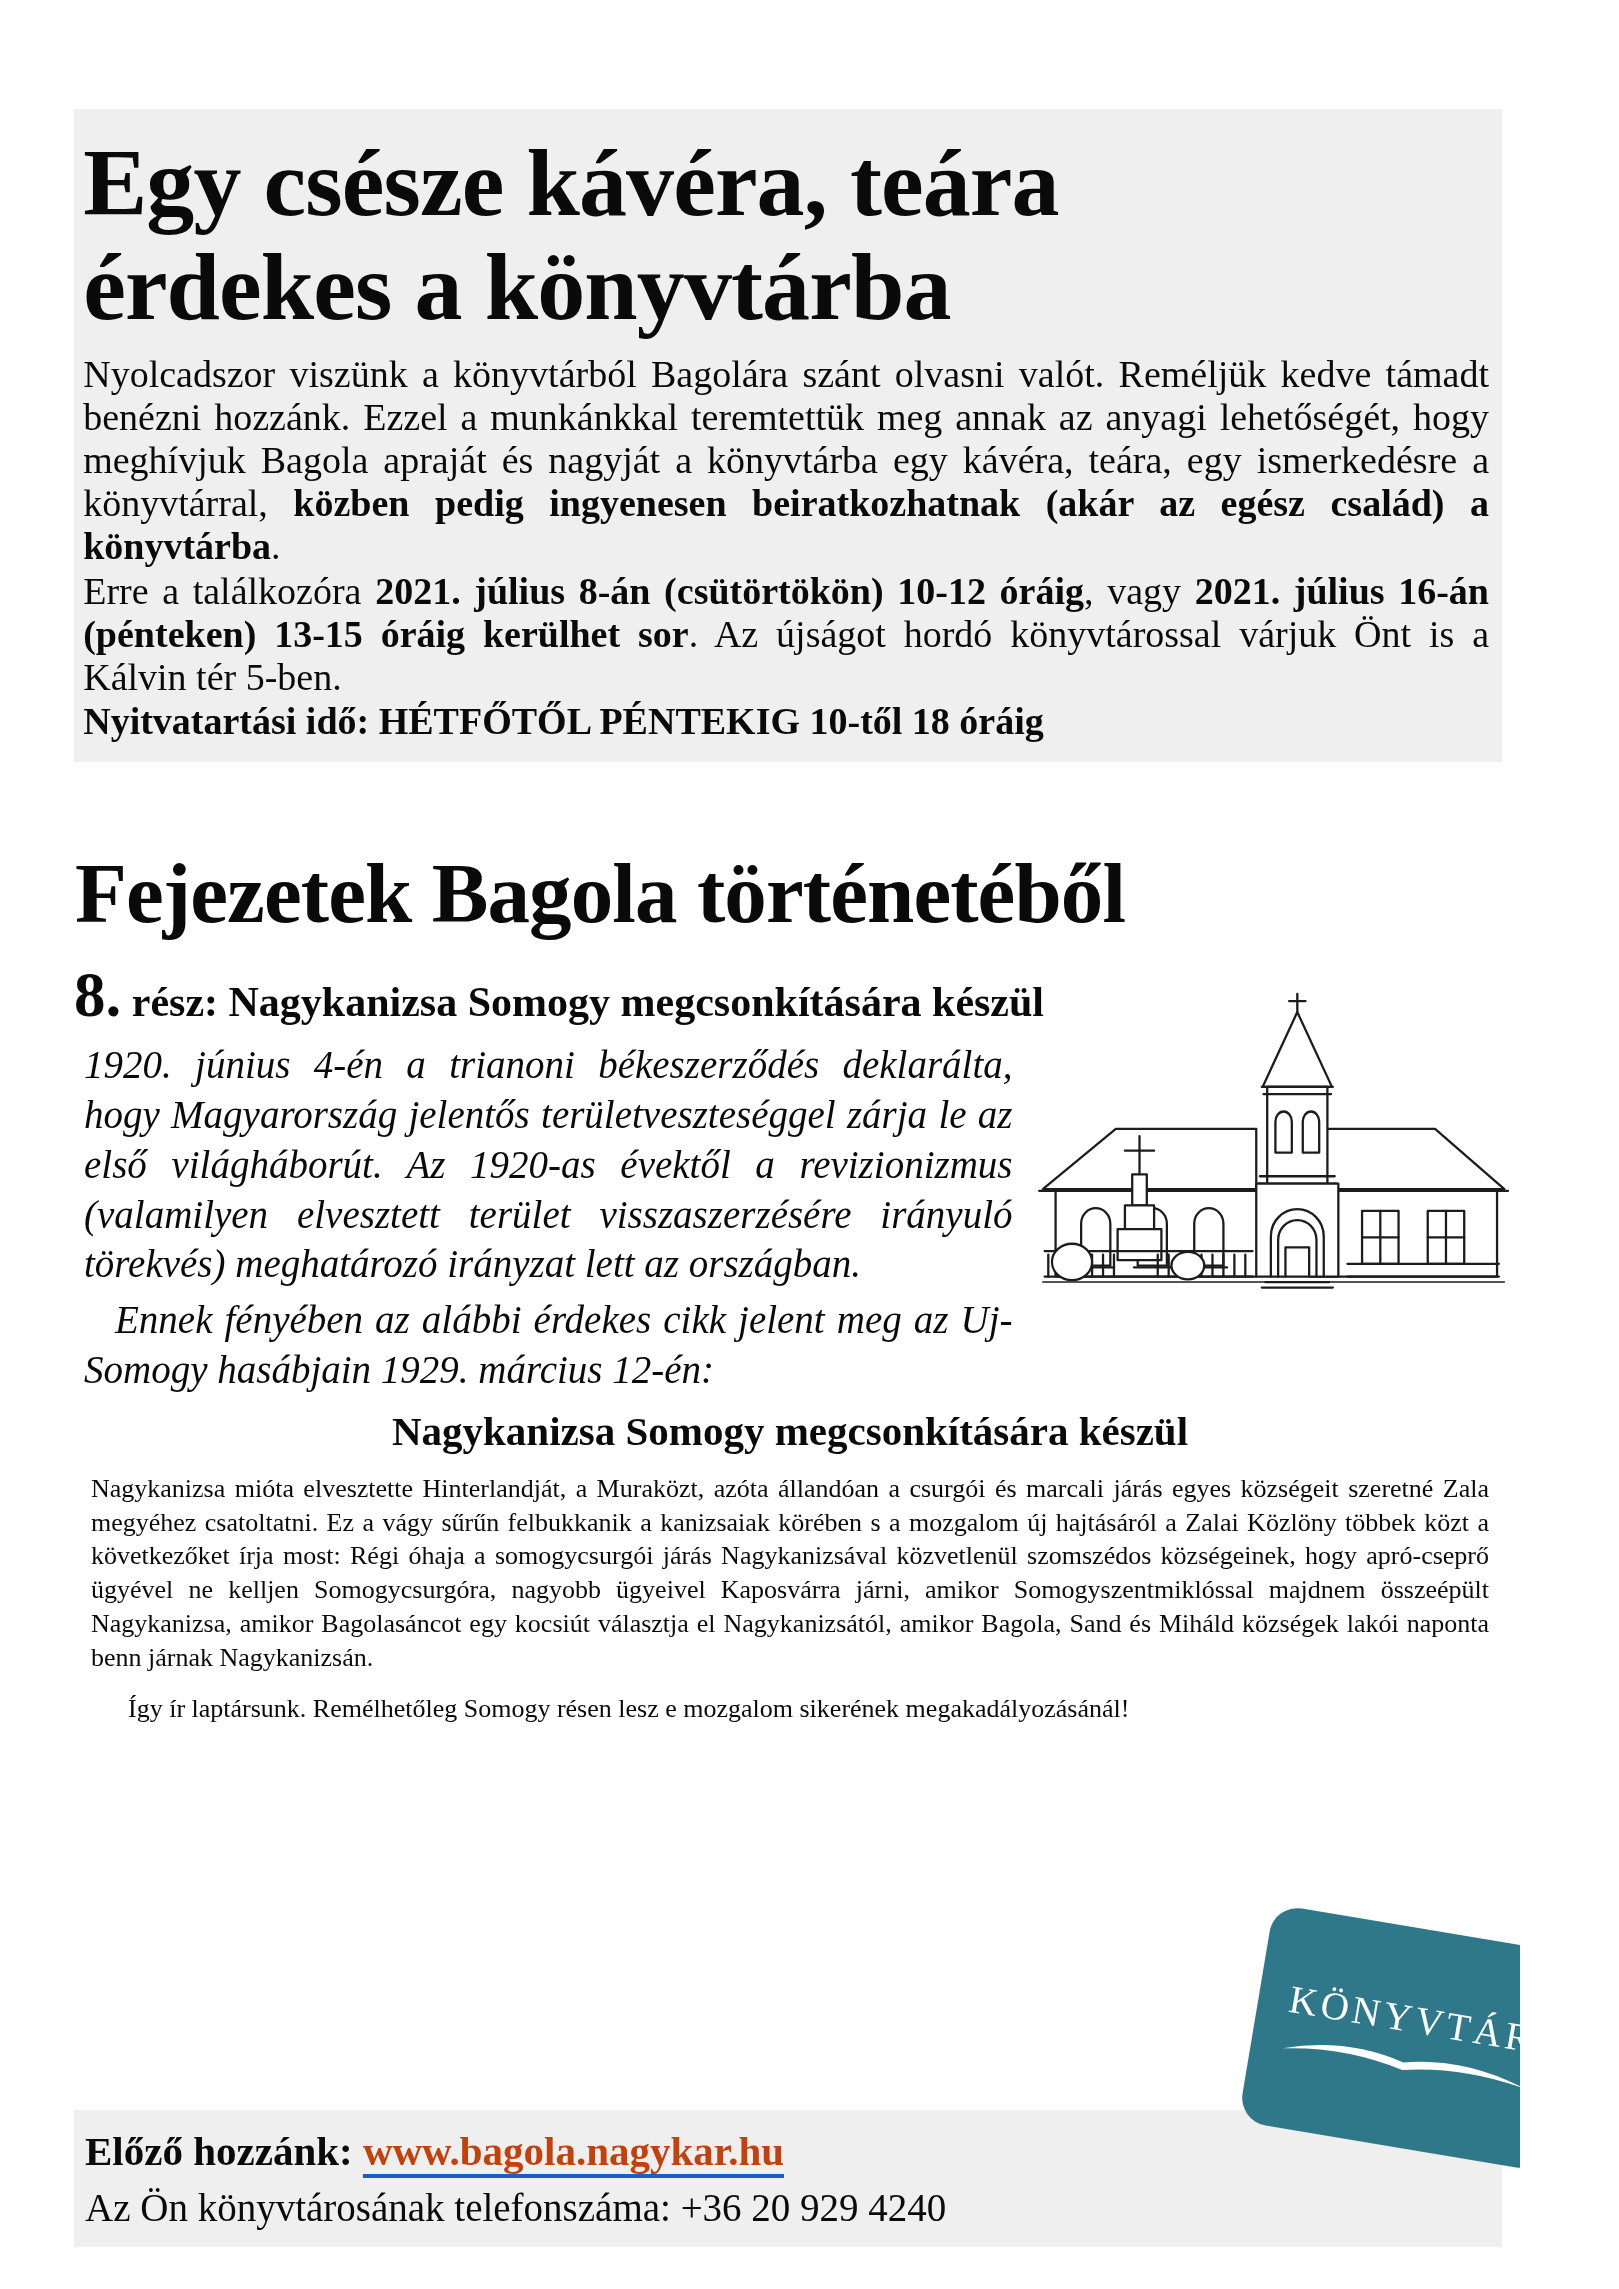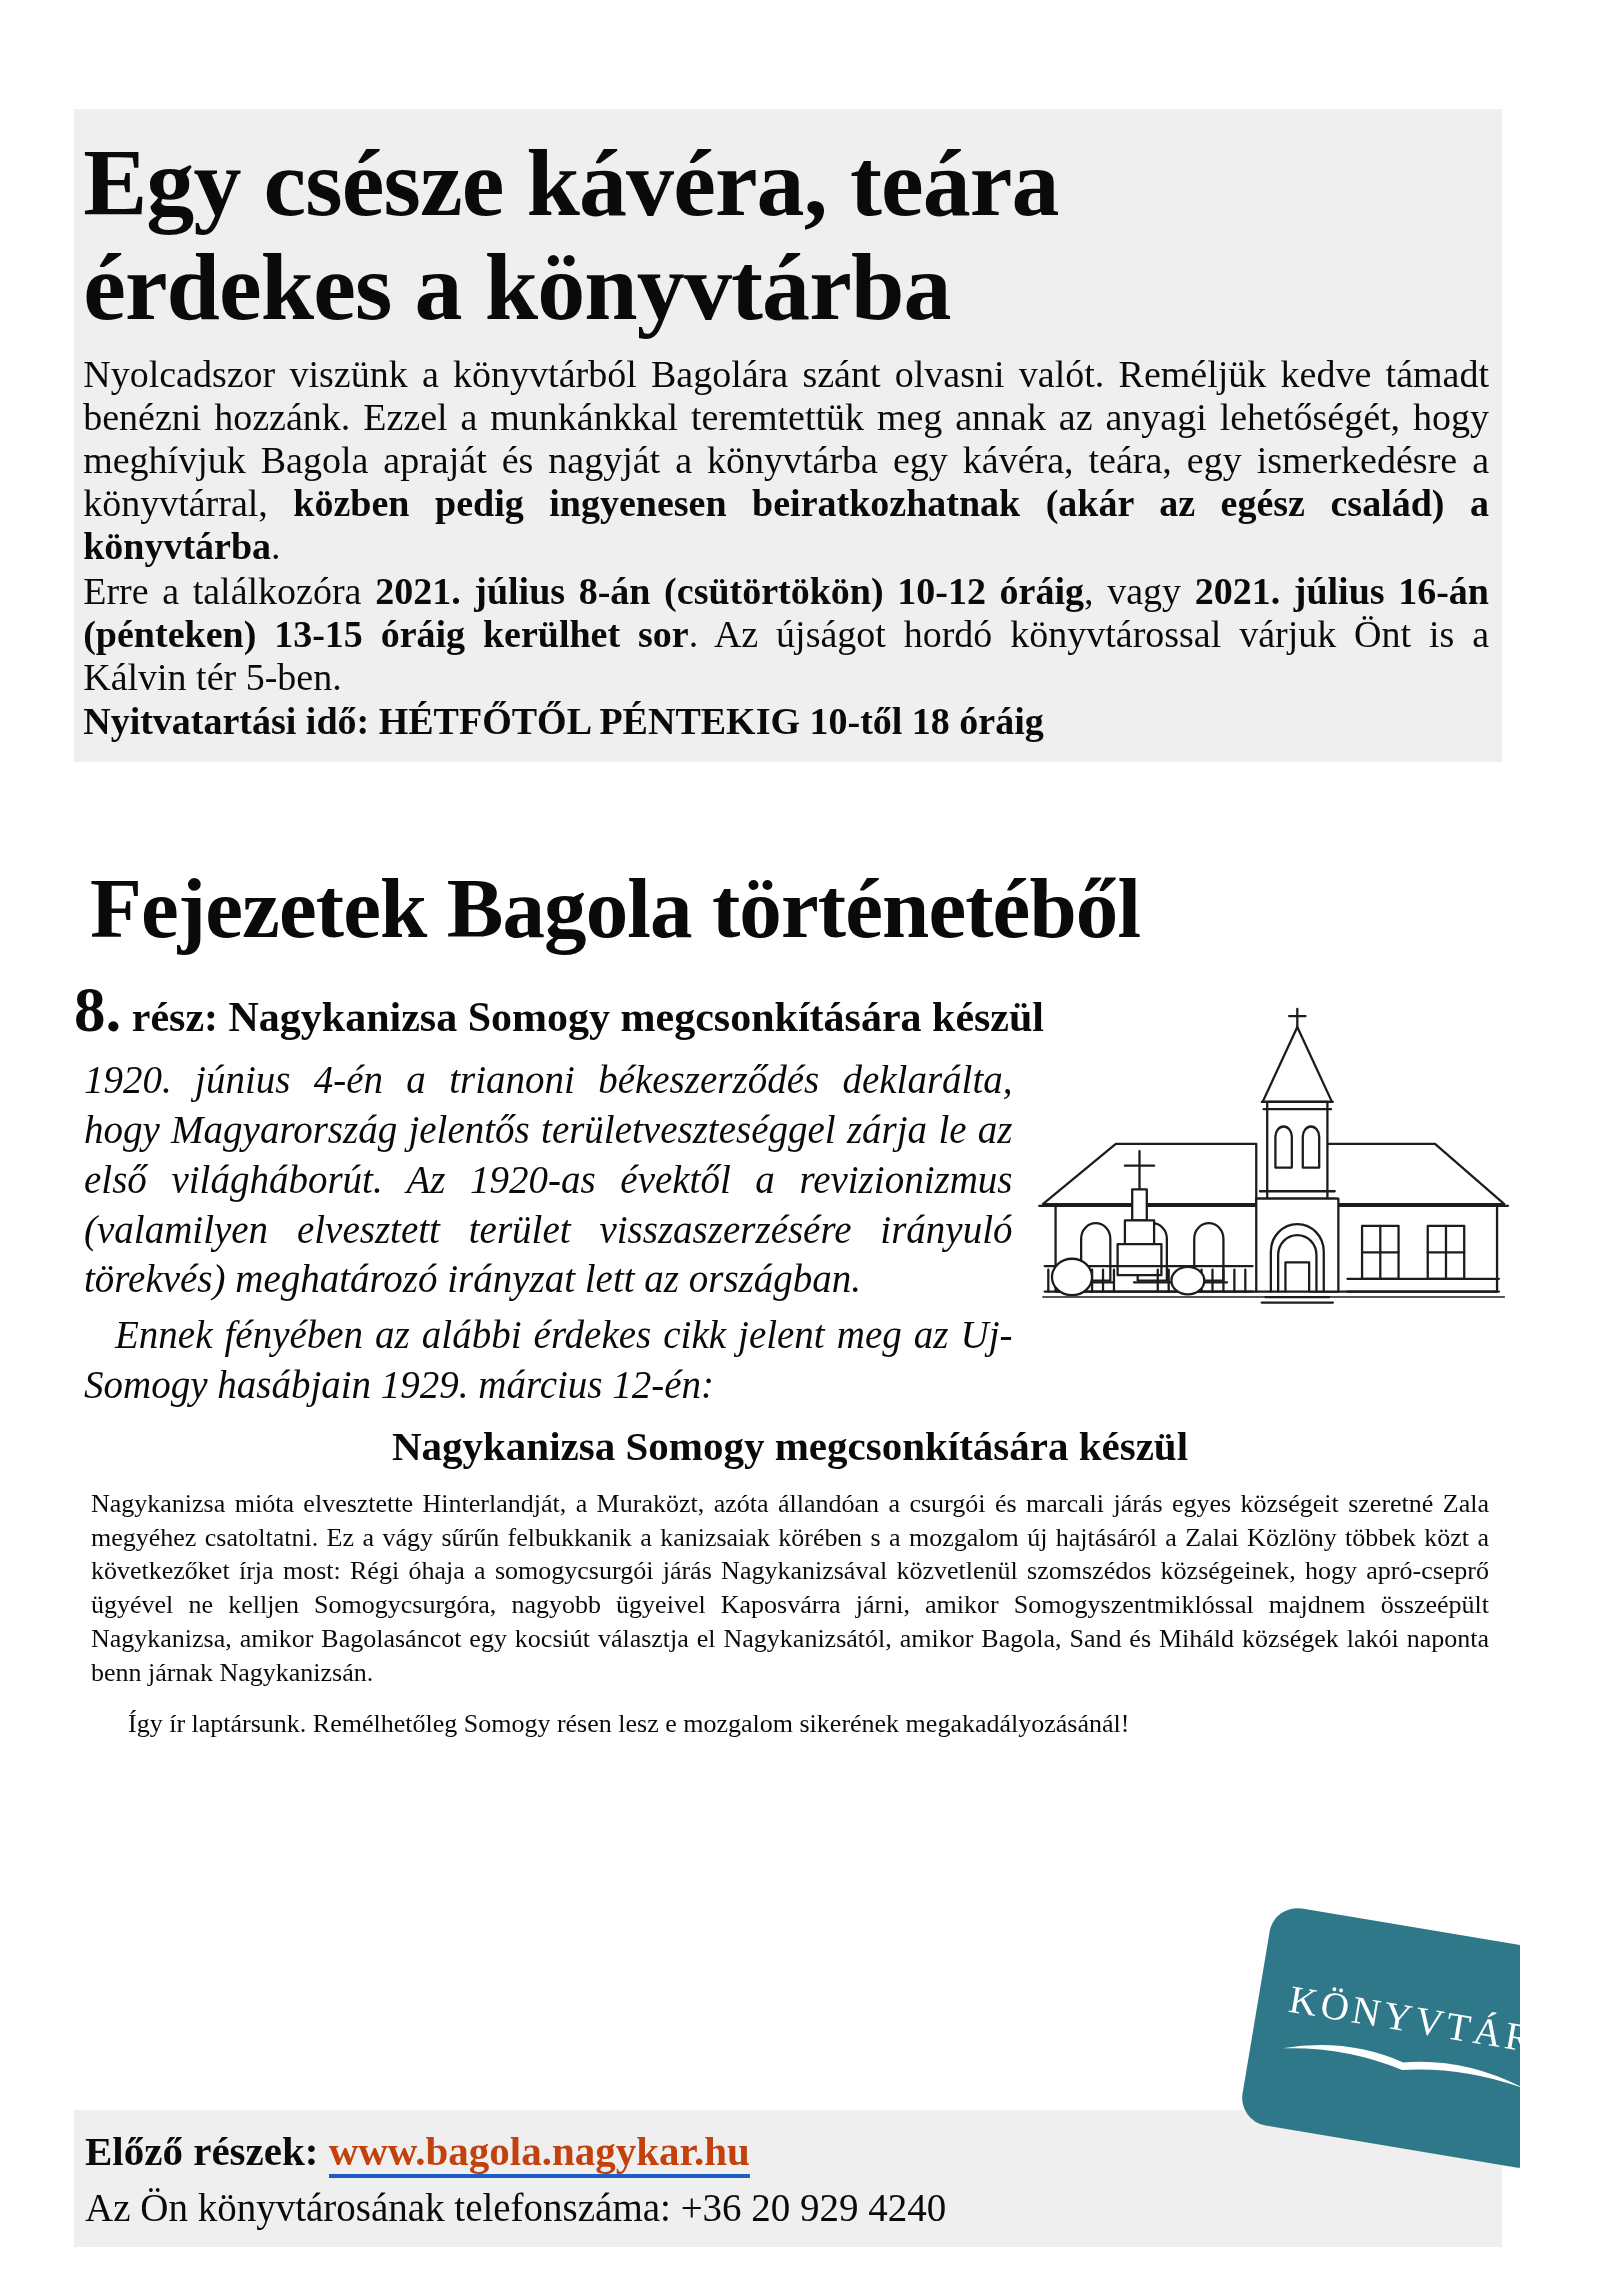--- a/index.html
+++ b/index.html
@@ -17,21 +17,21 @@
     box-sizing:border-box; padding:22px 13px 18.5px 9.2px;
   }
   .page-title { margin:0 0 14.8px 0; font-size:96px; line-height:1.08; font-weight:bold; letter-spacing:-0.9px; }
   .page-title span { display:block; }
   .intro p { margin:0; font-size:38px; line-height:1.13; text-align:justify; }
   .intro p + p { margin-top:1.8px; }
   b, .bold { font-weight:bold; }
   .article {
     position:absolute; left:74px; top:847px; width:1432px;
   }
-  .article-heading { margin:16px; font-size:85px; line-height:1.08; font-weight:bold; letter-spacing:-0.9px; }
+  .article-heading { margin:1px; font-size:85px; line-height:1.08; font-weight:bold; letter-spacing:-0.9px; }
   .part-line { margin:24px 0 9.2px 0; font-weight:bold; font-size:42px; line-height:1.0; }
   .part-number { font-size:63px; font-weight:bold; }
   .lead { font-style:italic; font-size:39px; line-height:1.28; text-align:justify; margin:13px 0 0 10px; }
   .lead.indent { text-indent:31px; margin-top:5.5px; }
   .church-float { float:right; width:475px; height:301px; margin:-48px -5.5px 9.2px 24px; }
   .article-subheading { margin:13px 0 5.5px 0; font-size:41px; font-weight:bold; text-align:center; line-height:1.15; }
   .body-par { margin:17px; font-size:26px; line-height:1.3; text-align:justify; }
   .body-par.indent { text-indent:37px; margin-top:3.7px; }
   .footer-bar {
     position:absolute; left:74px; top:2110px; width:1428px;
@@ -129,21 +129,21 @@
 
     <p class="lead indent">Ennek fényében az alábbi érdekes cikk jelent meg az Uj-Somogy hasábjain 1929. március 12-én:</p>
 
     <h3 class="article-subheading">Nagykanizsa Somogy megcsonkítására készül</h3>
 
     <p class="body-par">Nagykanizsa mióta elvesztette Hinterlandját, a Muraközt, azóta állandóan a csurgói és marcali járás egyes községeit szeretné Zala megyéhez csatoltatni. Ez a vágy sűrűn felbukkanik a kanizsaiak körében s a mozgalom új hajtásáról a Zalai Közlöny többek közt a következőket írja most: Régi óhaja a somogycsurgói járás Nagykanizsával közvetlenül szomszédos községeinek, hogy apró-cseprő ügyével ne kelljen Somogycsurgóra, nagyobb ügyeivel Kaposvárra járni, amikor Somogyszentmiklóssal majdnem összeépült Nagykanizsa, amikor Bagolasáncot egy kocsiút választja el Nagykanizsától, amikor Bagola, Sand és Miháld községek lakói naponta benn járnak Nagykanizsán.</p>
     <p class="body-par indent">Így ír laptársunk. Remélhetőleg Somogy résen lesz e mozgalom sikerének megakadályozásánál!</p>
   </section>
 
   <section class="footer-bar gray-block">
-    <p class="footer-line1"><span>Előző részek: </span><a class="footer-link">www.bagola.nagykar.hu</a></p>
+    <p class="footer-line1"><span>Előző hozzánk: </span><a class="footer-link">www.bagola.nagykar.hu</a></p>
     <p class="footer-line2">Az Ön könyvtárosának telefonszáma: +36 20 929 4240</p>
   </section>
 
   <div class="logo-wrap">
     <div class="logo-card">
       <div class="logo-text">KÖNYVTÁR</div>
       <svg width="258" height="37" viewBox="0 0 340 40" xmlns="http://www.w3.org/2000/svg">
         <path d="M8 30 Q 88 2 168 22 Q 248 2 332 30 Q 248 14 168 32 Q 88 14 8 30 Z" fill="#ffffff"></path>
       </svg>
     </div>

